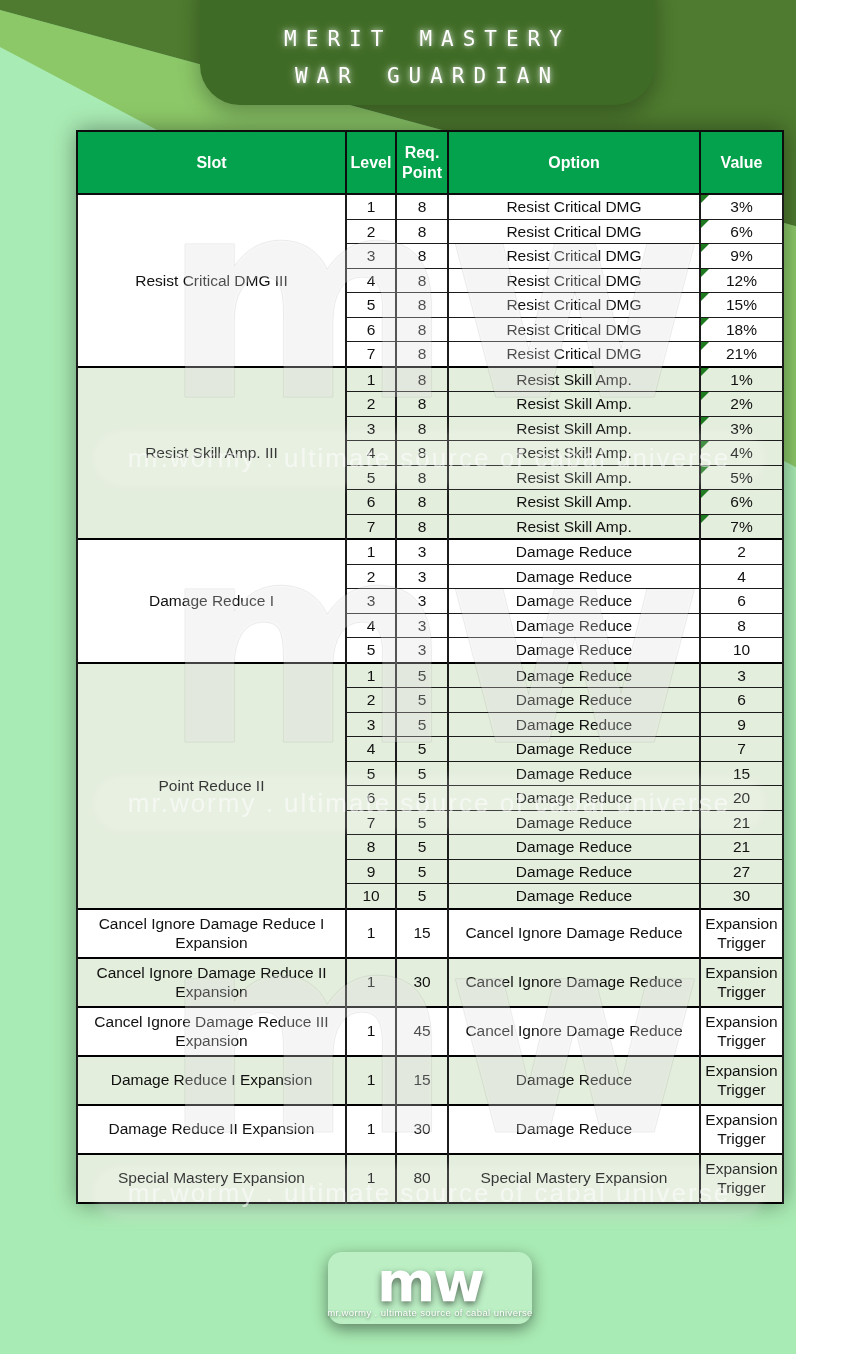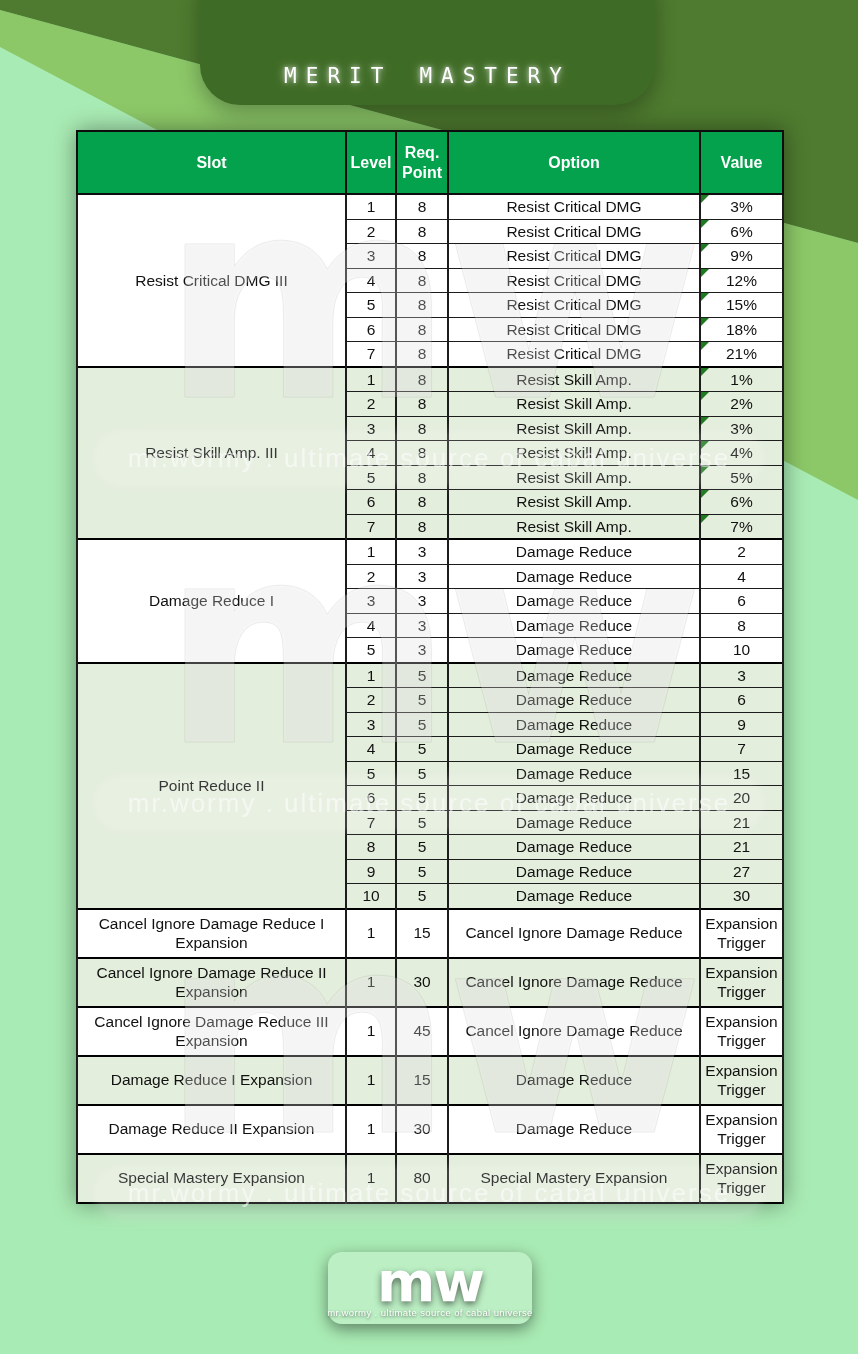--- a/index.html
+++ b/index.html
@@ -1,21 +1,21 @@
 <!DOCTYPE html>
 <html style="--header-green: #04a24c; --row-green: #e4eedd; --banner-green: #3e6b25; --bg-dark: #4e7b2f; --bg-mid: #8cc868; --bg-mint: #a9ebb4; --marker-green: #1e7a1f;"><head>
 <meta charset="utf-8">
 <style>
   :root{
     --header-green:#04a24c; --row-green:#e4eedd; --banner-green:#3e6b25;
     --bg-dark:#4e7b2f; --bg-mid:#8cc868; --bg-mint:#a9ebb4;
   }
   html,body{margin:0;padding:0;}
   .page{
-    position:relative; width:858px; height:1354px; overflow:hidden;
+    position:relative; width:796px; height:1354px; overflow:hidden;
     background:var(--bg-mint);
     font-family:"Liberation Sans", sans-serif;
   }
   .bg-layer{position:absolute; inset:0; pointer-events:none;}
   .bg-mid-band{
     background:var(--bg-mid);
     clip-path:polygon(0 10px, 858px 243px, 858px 500px, 0 47px);
   }
   .bg-dark-top{
     background:var(--bg-dark);
@@ -107,20 +107,21 @@
 </head>
 <body>
 
 <div class="page">
 
   <div class="bg-layer bg-mid-band"></div>
   <div class="bg-layer bg-dark-top"></div>
 
   <div class="banner">
     <div class="banner-line">Merit Mastery</div>
+    <div class="banner-line">War Guardian</div>
   </div>
 
   <table class="mastery">
     <colgroup>
       <col class="c-slot">
         <col class="c-level">
         <col class="c-req">
         <col class="c-option">
         <col class="c-value">
     </colgroup>

